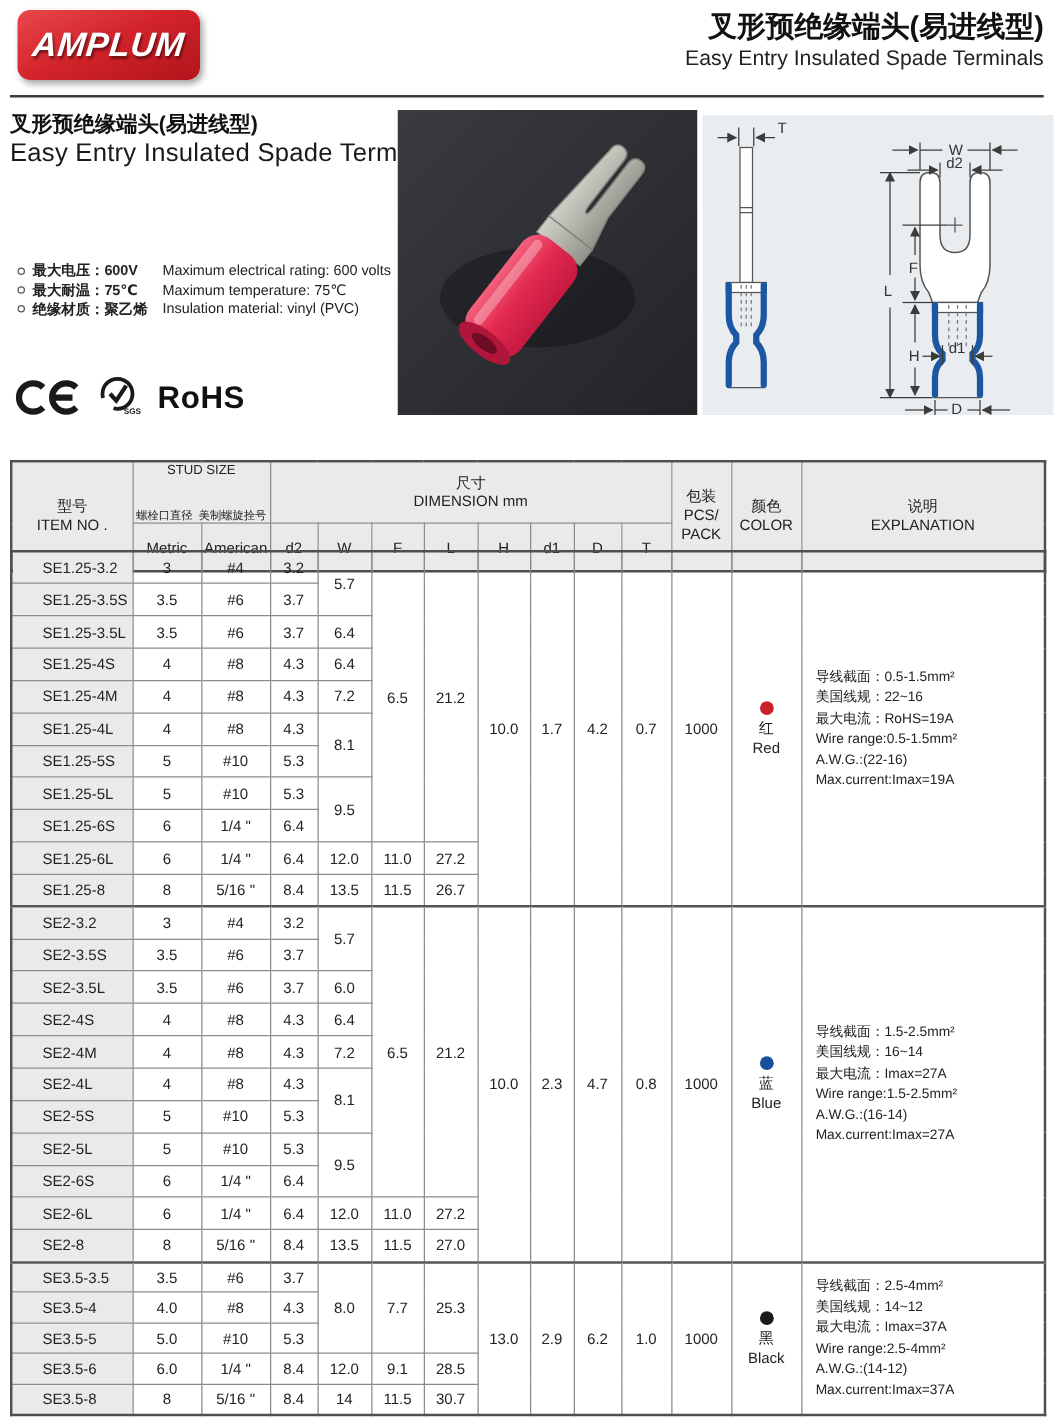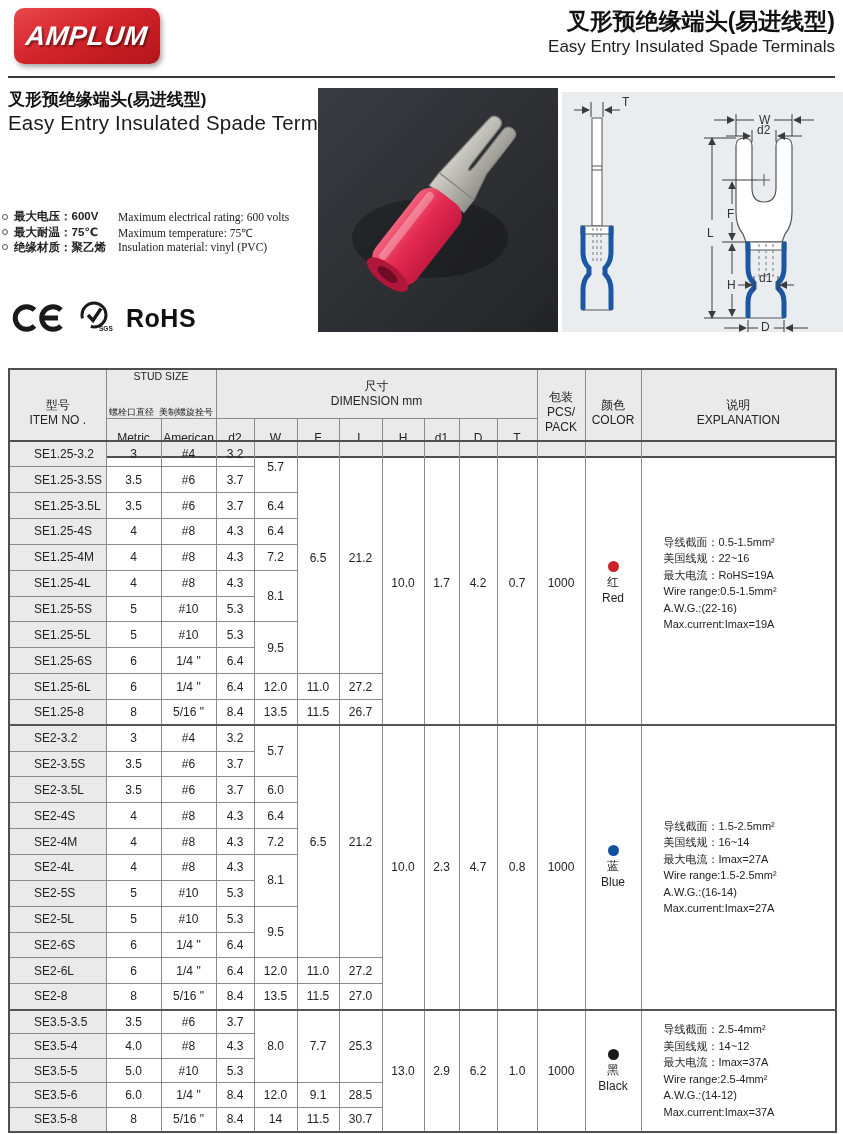--- a/index.html
+++ b/index.html
@@ -22,46 +22,46 @@
   .head-titles { position:absolute; right:8px; top:7px; text-align:right; }
   .head-title-zh { font-size:23px; font-weight:600; color:#111; line-height:1.3; }
   .head-title-en { font-size:17px; color:#222; }
   .divider { position:absolute; left:8px; right:8px; top:76px; height:2px; background:#3c3c3c; }
 
   
   .section-title { position:absolute; left:8px; top:88px; }
   .section-title-zh { font-size:17px; font-weight:bold; color:#111; }
   .section-title-en { font-size:20.5px; color:#1a1a1a; letter-spacing:.2px; }
 
-  .specs { position:absolute; left:2px; top:209px; font-size:11.5px; color:#222; }
+  .specs { position:absolute; left:14px; top:209px; font-size:11.5px; color:#222; }
   .spec-row { display:flex; align-items:center; height:15.4px; }
   .spec-bullet { width:6px; height:6px; border:1.6px solid #555; border-radius:50%; margin-right:6px; flex:0 0 auto; }
   .spec-zh { width:104px; font-weight:600; white-space:nowrap; }
-  .spec-en { white-space:nowrap;font-family:Liberation Serif, serif; }
+  .spec-en { white-space:nowrap; }
 
   .certs { position:absolute; left:10px; top:298px; height:40px; display:flex; align-items:center; gap:13px; }
   .rohs { font-size:25px; font-weight:800; color:#111; letter-spacing:.5px; }
 
   .photo { position:absolute; left:318px; top:88px; width:240px; height:244px; }
   .diagram { position:absolute; left:562px; top:92px; width:281px; height:240px; background:#e9edf0; }
   .diagram text { font-size:12px; fill:#333; }
 
   
   table { border-collapse:collapse; table-layout:fixed; }
   .tbl-head { position:absolute; left:8px; top:368px; }
   .tbl-body { position:absolute; left:8px; top:440px; }
   .tbl-head table, .tbl-body table { border:2px solid #4f4f4f; }
   th, td { border:1px solid #8b8b8b; text-align:center; padding:0; font-size:12px; font-weight:normal; overflow:hidden; }
   th { background:#eaeaea; color:#222; }
   .hr1 { height:38px; } .hr2 { height:38px; }
   .th-zh-small { font-size:9px; letter-spacing:0;margin-top:24px; }
   .th-line { display:block; line-height:1.25; }
   td.item-cell { background:#eaeaea; text-align:left; padding-left:24px; }
   tr.group-start td { border-top:2px solid #555; }
-  td.expl-cell { text-align:left; padding-left:22px; font-size:11px; line-height:1.5; }
+  td.expl-cell { text-align:left; padding-left:11px; font-size:11px; line-height:1.5; }
   .color-dot { display:block; width:11px; height:11px; border-radius:50%; margin:0 auto 2px; }
 </style>
 </head>
 <body>
 
 <div class="page">
 
   <div class="logo">
     <span>AMPLUM</span>
   </div>

